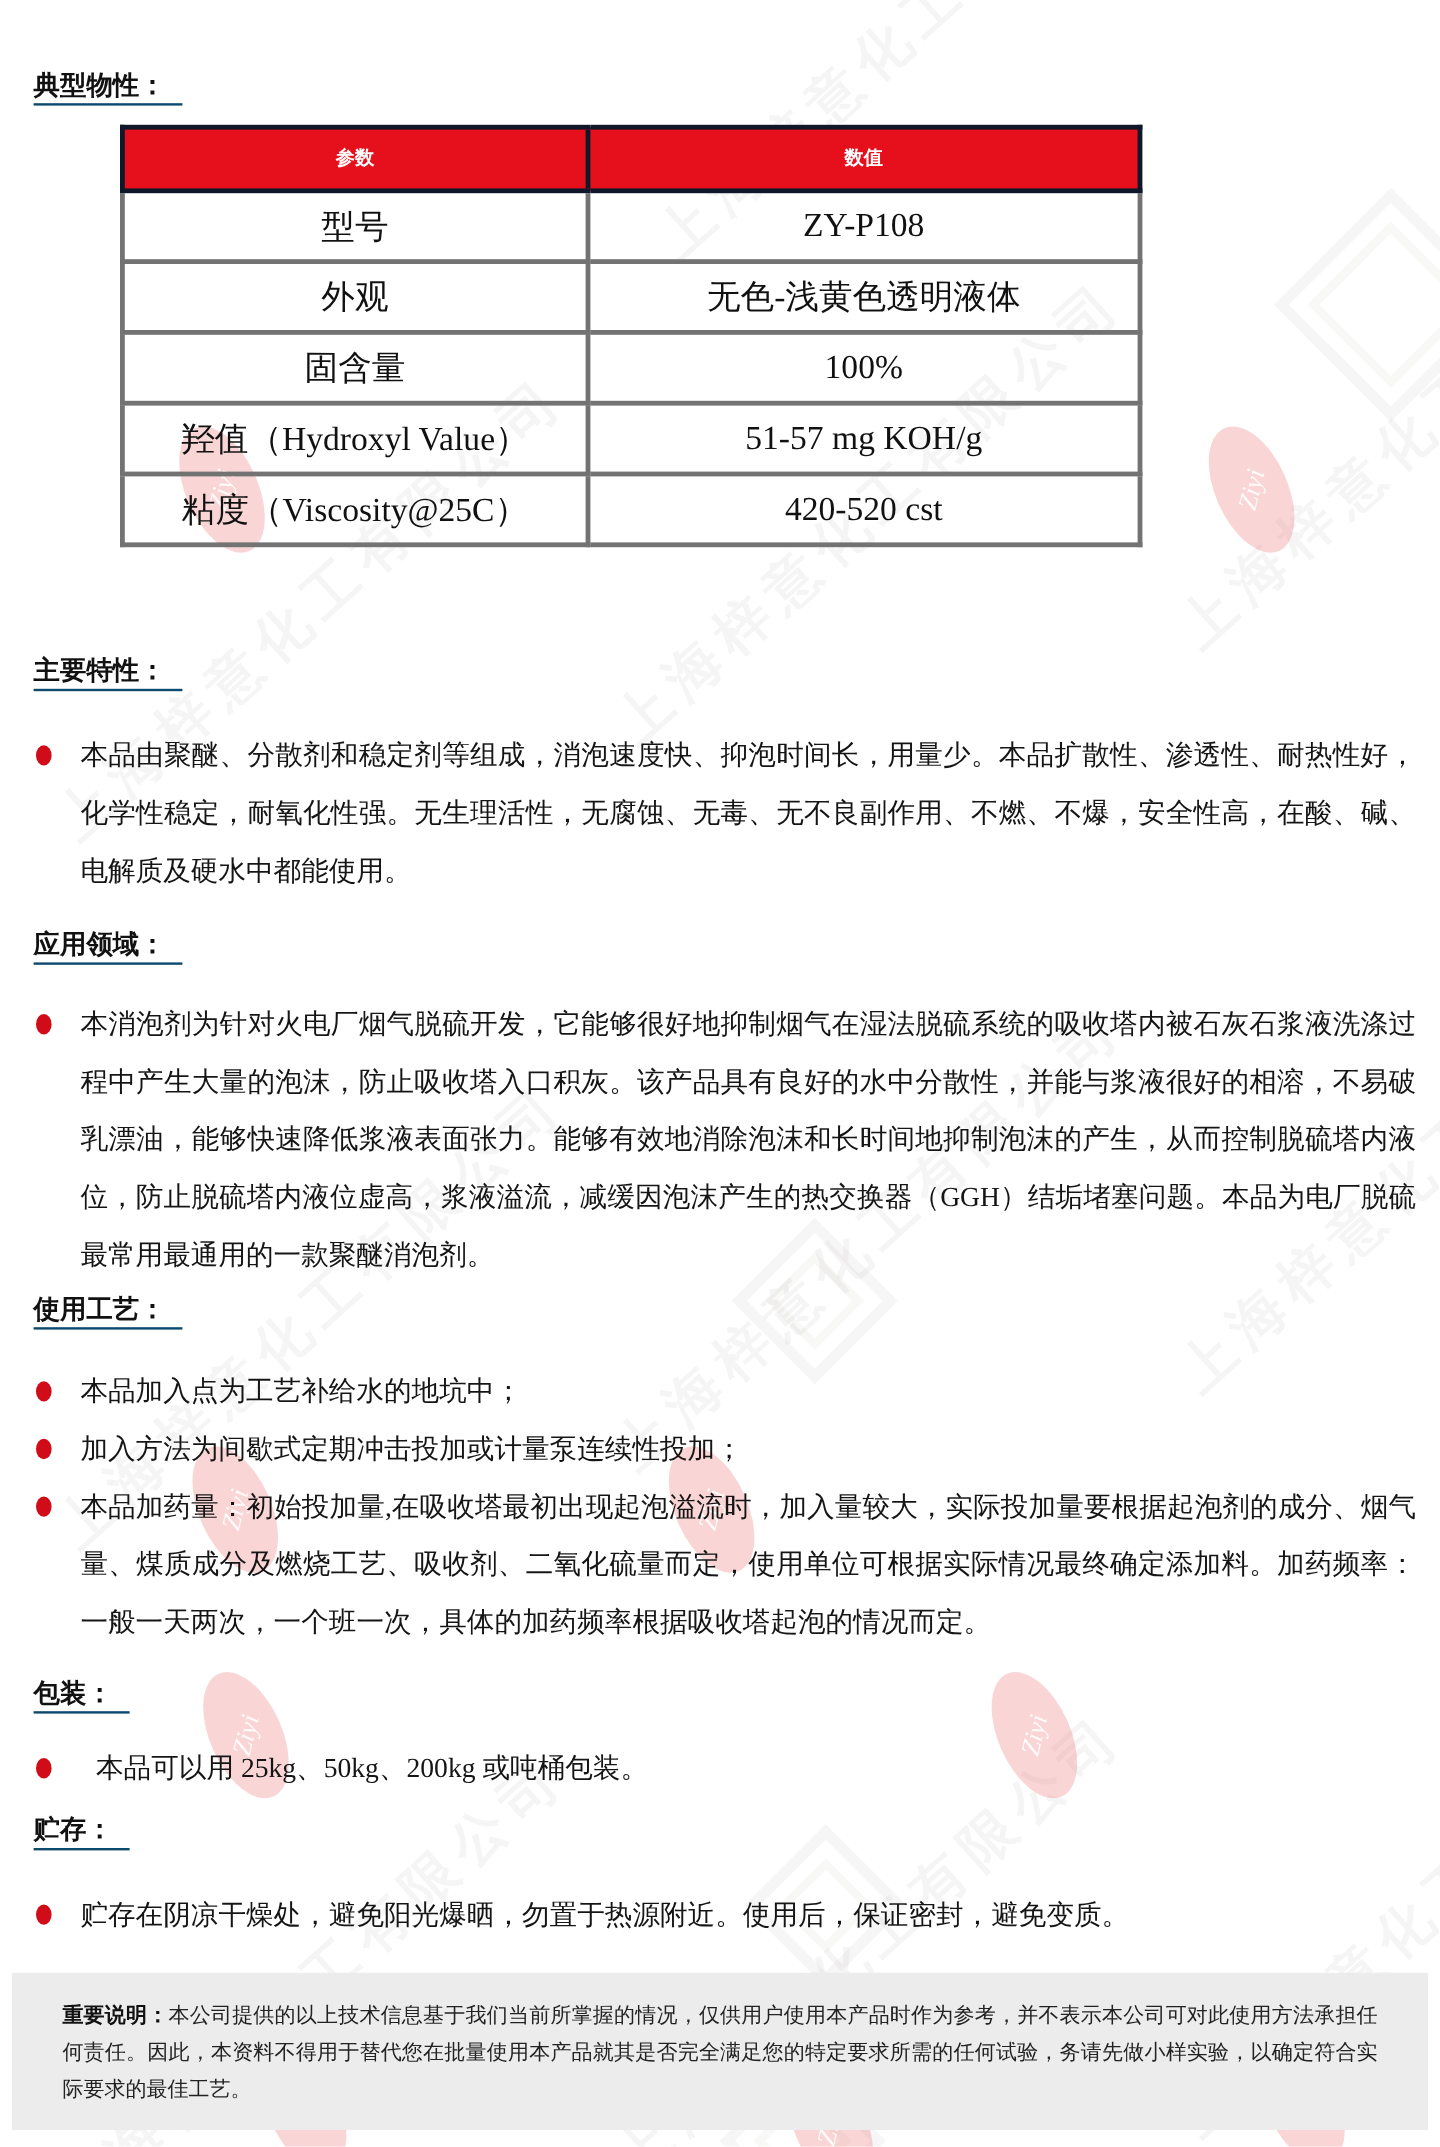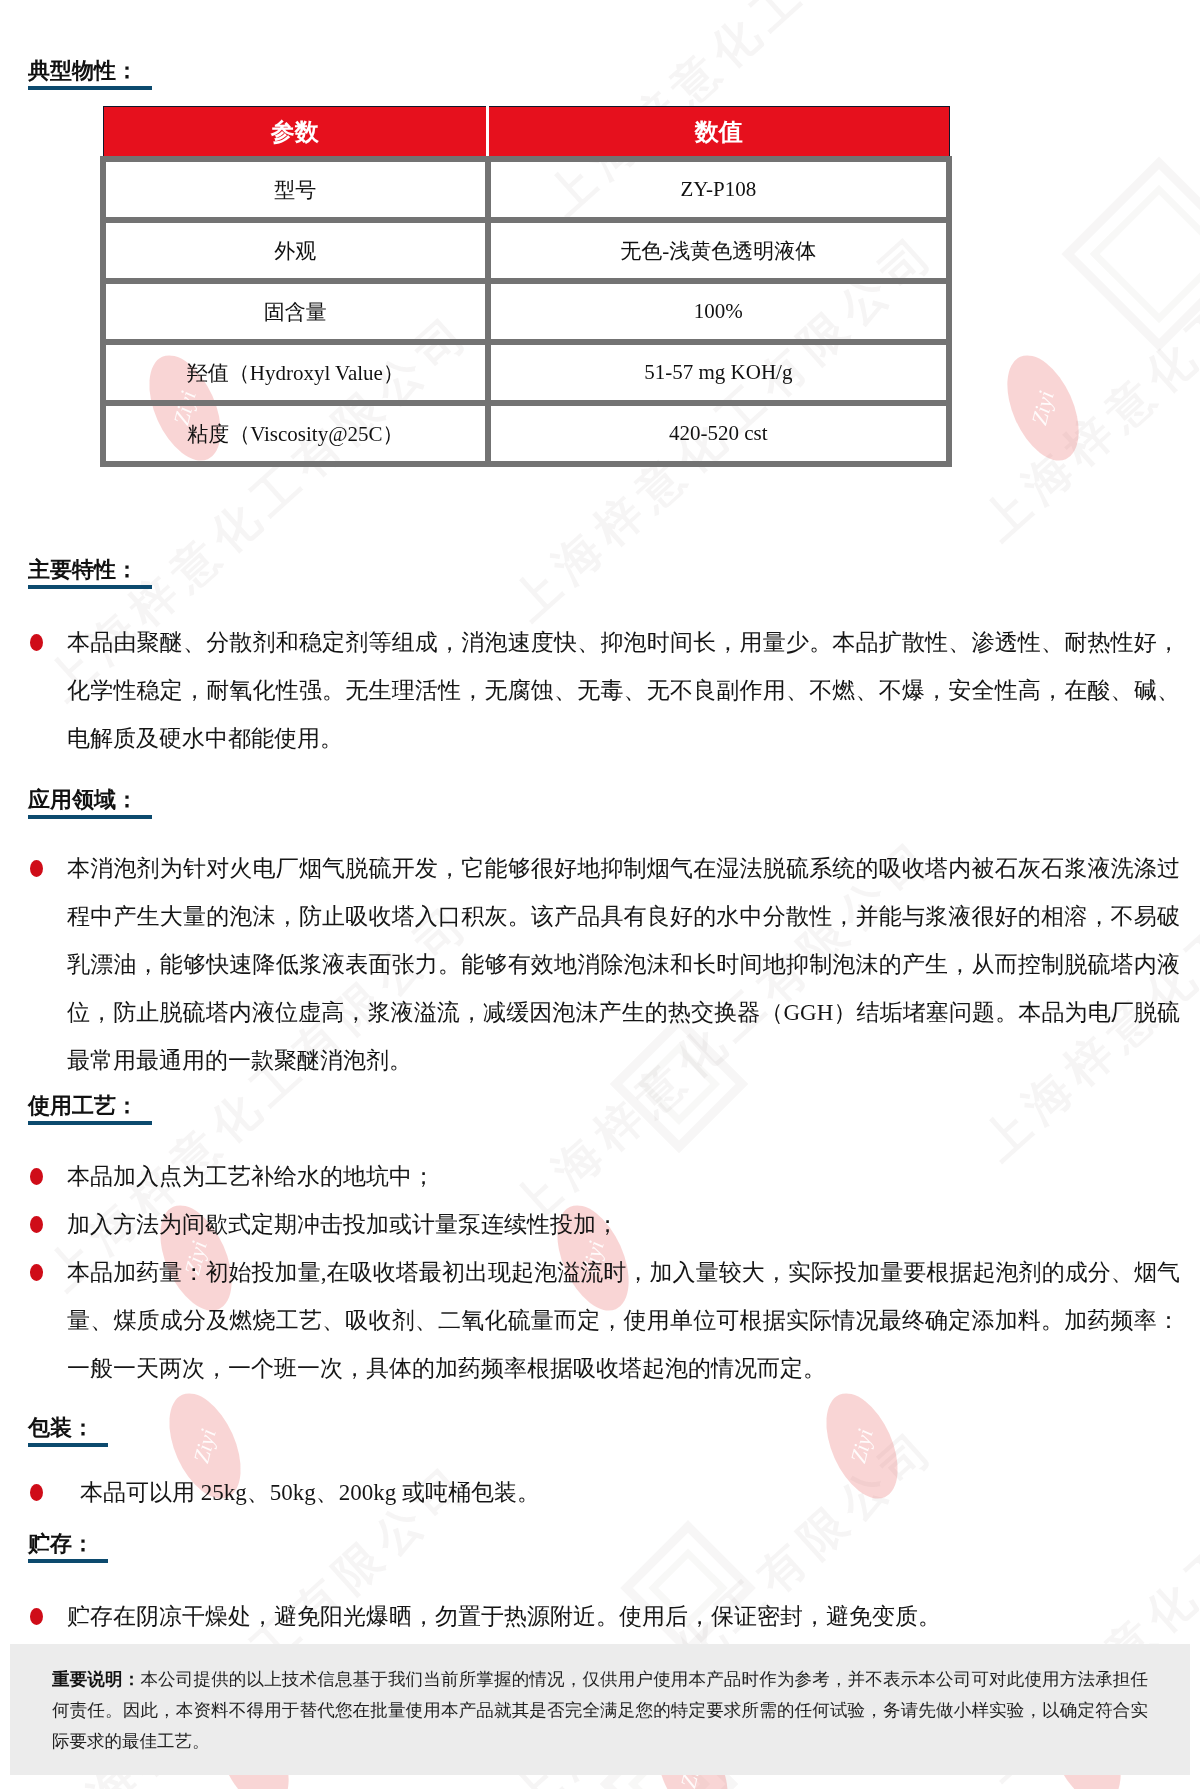--- a/index.html
+++ b/index.html
@@ -28,34 +28,34 @@
   .content{position:relative;z-index:1;padding:26px 20px 0 28px;}
   .product-row{display:flex;align-items:baseline;}
   .product-label{
     font-size:22px;font-weight:bold;border-bottom:2px solid #000;
     padding:0 10px 2px 0;flex:none;
   }
   .product-title{font-size:28px;font-weight:bold;margin-left:32px;letter-spacing:1px;}
   .heading-row{line-height:1;}
   .section-heading{
     display:inline-block;font-size:22px;font-weight:bold;
-    border-bottom:4px solid #0c4a6e;padding:0 14px 4px 0;
+    border-bottom:2px solid #0c4a6e;padding:0 14px 4px 0;
   }
   
   .spec-table{
     width:852px;margin:16px 0 0 72px;border-collapse:collapse;table-layout:fixed;
   }
   .spec-table th{
-    background:#e6101d;color:#ffffff;font-size:24px;font-weight:bold;
-    height:47px;border:1px solid #0f172a;
+    background:#e6101d;color:#ffffff;font-size:16px;font-weight:bold;
+    height:47px;border:4px solid #0f172a;
   }
   .spec-table th.col-param{width:45%;border-right:3px solid #ffffff;}
   .spec-table td{
-    height:53px;text-align:center;vertical-align:middle;font-size:21px;
-    border:6px solid #737373;background:transparent;
+    height:53px;text-align:center;vertical-align:middle;font-size:28px;
+    border:4px solid #737373;background:transparent;
   }
   
   .bullet-item{display:flex;align-items:flex-start;}
   .bullet-dot{
     flex:0 0 13px;width:13px;height:17px;border-radius:50%;
     background:#cf0c18;margin:15px 24px 0 2px;
   }
   .bullet-text{
     flex:1;font-size:23px;line-height:48px;text-align:justify;
     text-justify:inter-ideograph;color:#151515;

